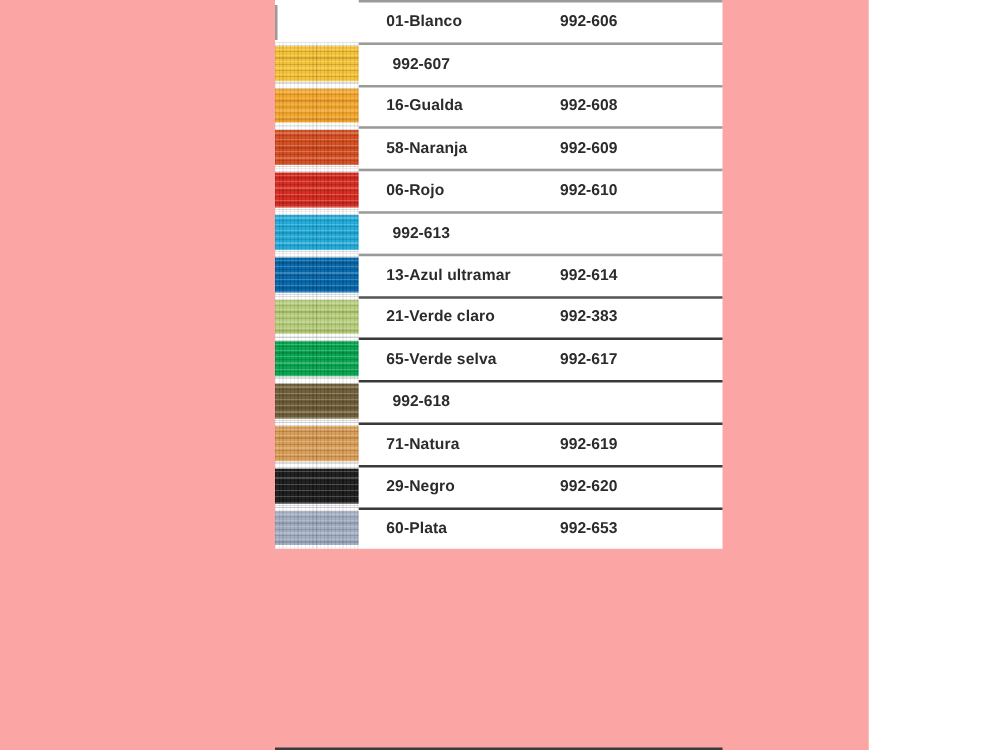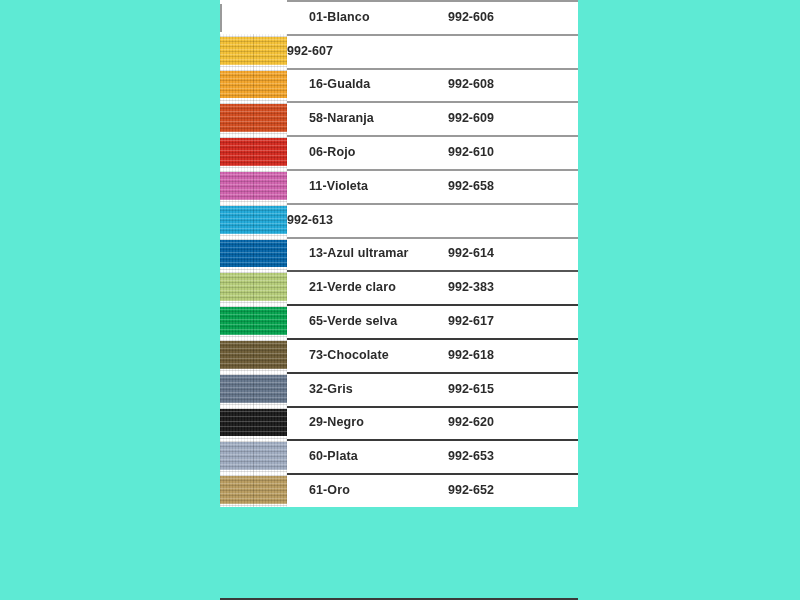--- a/index.html
+++ b/index.html
@@ -7,23 +7,23 @@
     padding: 0;
     width: 800px;
     height: 600px;
     background: #ffffff;
     font-family: "Liberation Sans", sans-serif;
     overflow: hidden;
   }
 
   #catalog-page {
     position: relative;
-    width: 800px;
+    width: 695px;
     height: 600px;
-    background: #5eead4;
+    background: #fca5a5;
   }
 
   
   #color-table {
     position: absolute;
     left: 220px;
     top: 0px;
     width: 358px;
     height: 600px;
     box-sizing: border-box;
@@ -116,20 +116,21 @@
   }
 
   .color-ref {
     flex: 0 0 100px;
     padding-right: 30px;
     text-align: left;
     font-size: 12.5px;
     font-weight: bold;
     color: #2b2b2b;
     white-space: nowrap;
+    margin-left: 27px;
   }
 
   
   #first-row-left-rule {
     position: absolute;
     left: 0px;
     top: 4px;
     width: 2px;
     height: 28px;
     background: #9a9a9a;
@@ -185,28 +186,20 @@
         <div class="row-divider" style="background: rgb(154, 154, 154);"></div>
         <div class="swatch has-color">
           <div class="swatch-color" style="background: rgb(212, 38, 27);"></div>
         </div>
         <div class="color-name">06-Rojo</div>
         <div class="color-ref">992-610</div>
       </div>
       <div class="table-row">
         <div class="row-divider" style="background: rgb(154, 154, 154);"></div>
         <div class="swatch has-color">
-          <div class="swatch-color" style="background: rgb(208, 96, 173);"></div>
-        </div>
-        <div class="color-name">11-Violeta</div>
-        <div class="color-ref">992-658</div>
-      </div>
-      <div class="table-row">
-        <div class="row-divider" style="background: rgb(154, 154, 154);"></div>
-        <div class="swatch has-color">
           <div class="swatch-color" style="background: rgb(28, 168, 216);"></div>
         </div>
         <div class="color-ref">992-613</div>
       </div>
       <div class="table-row">
         <div class="row-divider" style="background: rgb(154, 154, 154);"></div>
         <div class="swatch has-color">
           <div class="swatch-color" style="background: rgb(0, 98, 167);"></div>
         </div>
         <div class="color-name">13-Azul ultramar</div>
@@ -226,53 +219,44 @@
           <div class="swatch-color" style="background: rgb(0, 161, 75);"></div>
         </div>
         <div class="color-name">65-Verde selva</div>
         <div class="color-ref">992-617</div>
       </div>
       <div class="table-row">
         <div class="row-divider" style="background: rgb(58, 58, 58);"></div>
         <div class="swatch has-color">
           <div class="swatch-color" style="background: rgb(107, 90, 51);"></div>
         </div>
-        <div class="color-name">73-Chocolate</div>
         <div class="color-ref">992-618</div>
       </div>
       <div class="table-row">
         <div class="row-divider" style="background: rgb(58, 58, 58);"></div>
         <div class="swatch has-color">
-          <div class="swatch-color" style="background: rgb(99, 116, 138);"></div>
-        </div>
-        <div class="color-name">32-Gris</div>
-        <div class="color-ref">992-615</div>
+          <div class="swatch-color" style="background: rgb(215, 154, 82);"></div>
+        </div>
+        <div class="color-name">71-Natura</div>
+        <div class="color-ref">992-619</div>
       </div>
       <div class="table-row">
         <div class="row-divider" style="background: rgb(58, 58, 58);"></div>
         <div class="swatch has-color">
           <div class="swatch-color" style="background: rgb(23, 23, 23);"></div>
         </div>
         <div class="color-name">29-Negro</div>
         <div class="color-ref">992-620</div>
       </div>
       <div class="table-row">
         <div class="row-divider" style="background: rgb(58, 58, 58);"></div>
         <div class="swatch has-color">
           <div class="swatch-color" style="background: rgb(158, 171, 192);"></div>
         </div>
         <div class="color-name">60-Plata</div>
         <div class="color-ref">992-653</div>
-      </div>
-      <div class="table-row">
-        <div class="row-divider" style="background: rgb(58, 58, 58);"></div>
-        <div class="swatch has-color">
-          <div class="swatch-color" style="background: rgb(183, 154, 92);"></div>
-        </div>
-        <div class="color-name">61-Oro</div>
-        <div class="color-ref">992-652</div>
       </div>
 
   <div id="first-row-left-rule"></div>
       <div id="table-bottom-rule"></div>
     </div>
 
 </div>
 
 </body></html>

